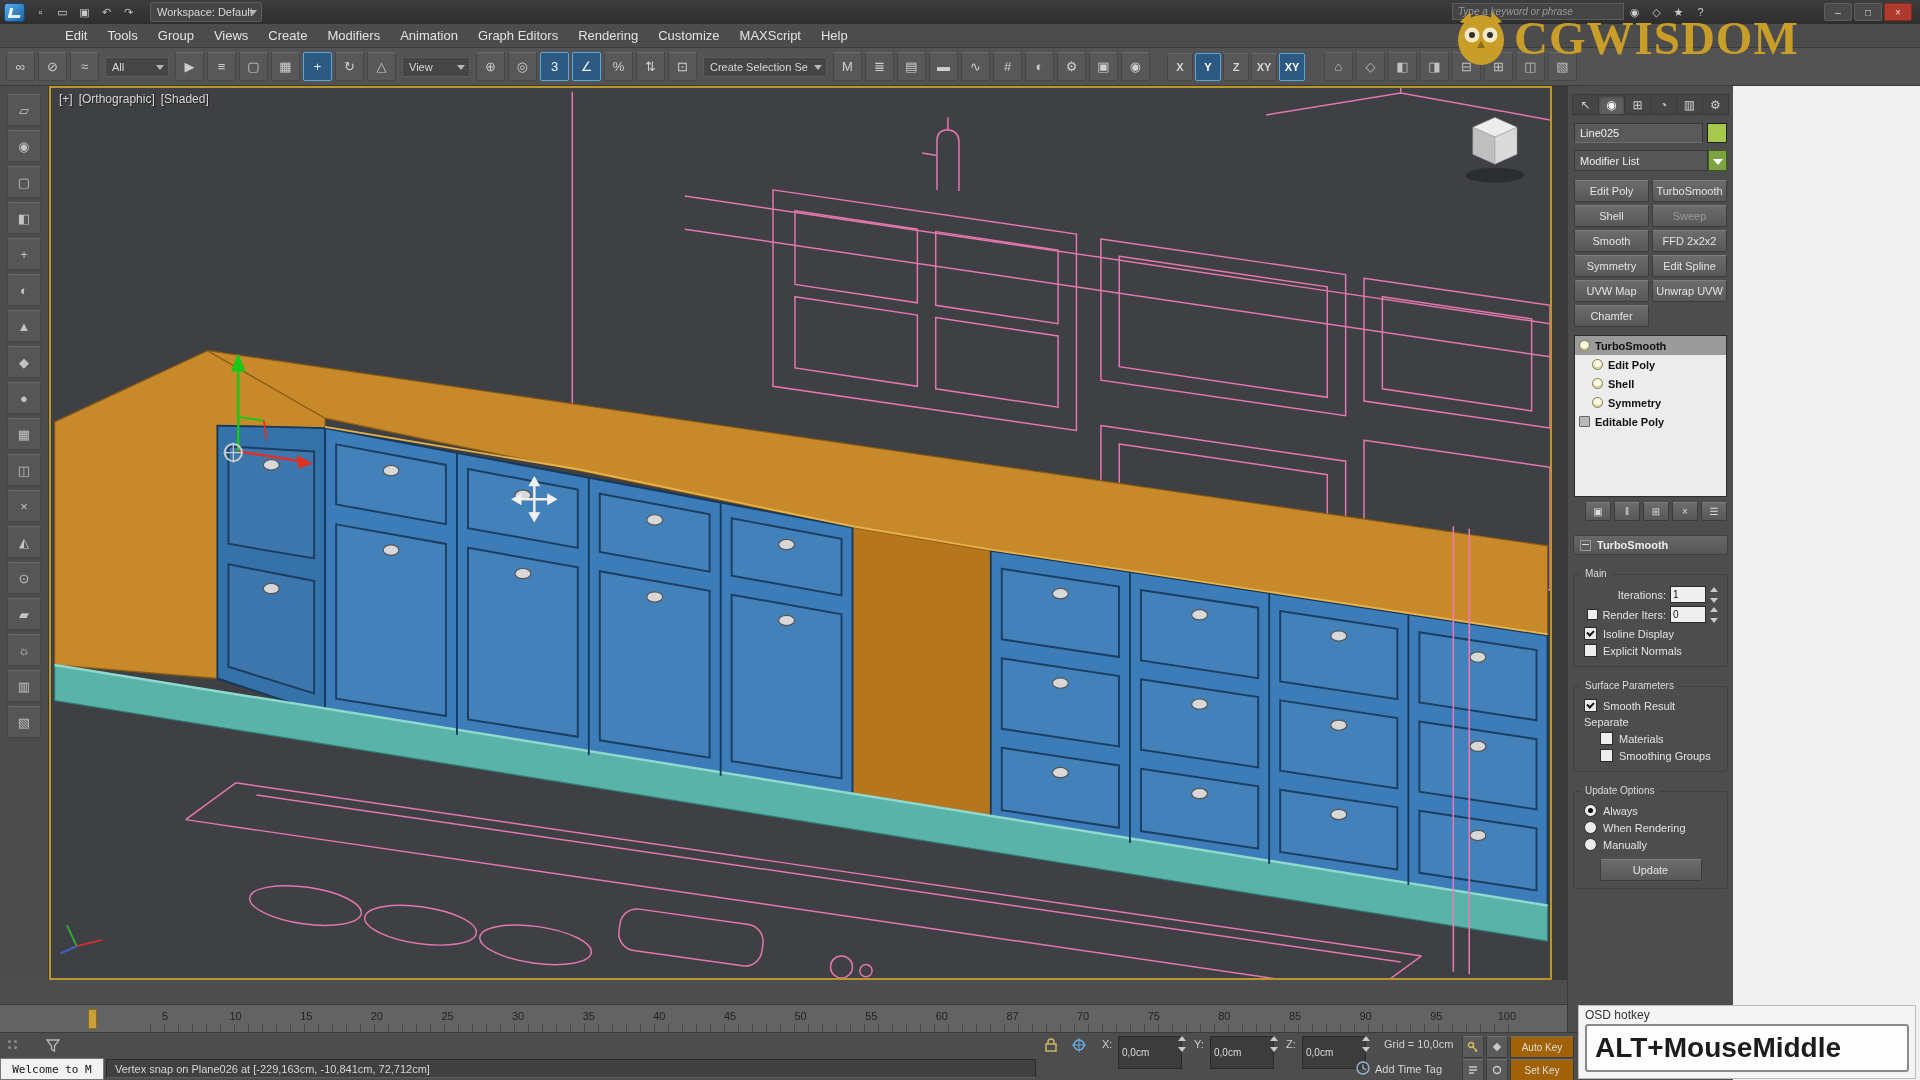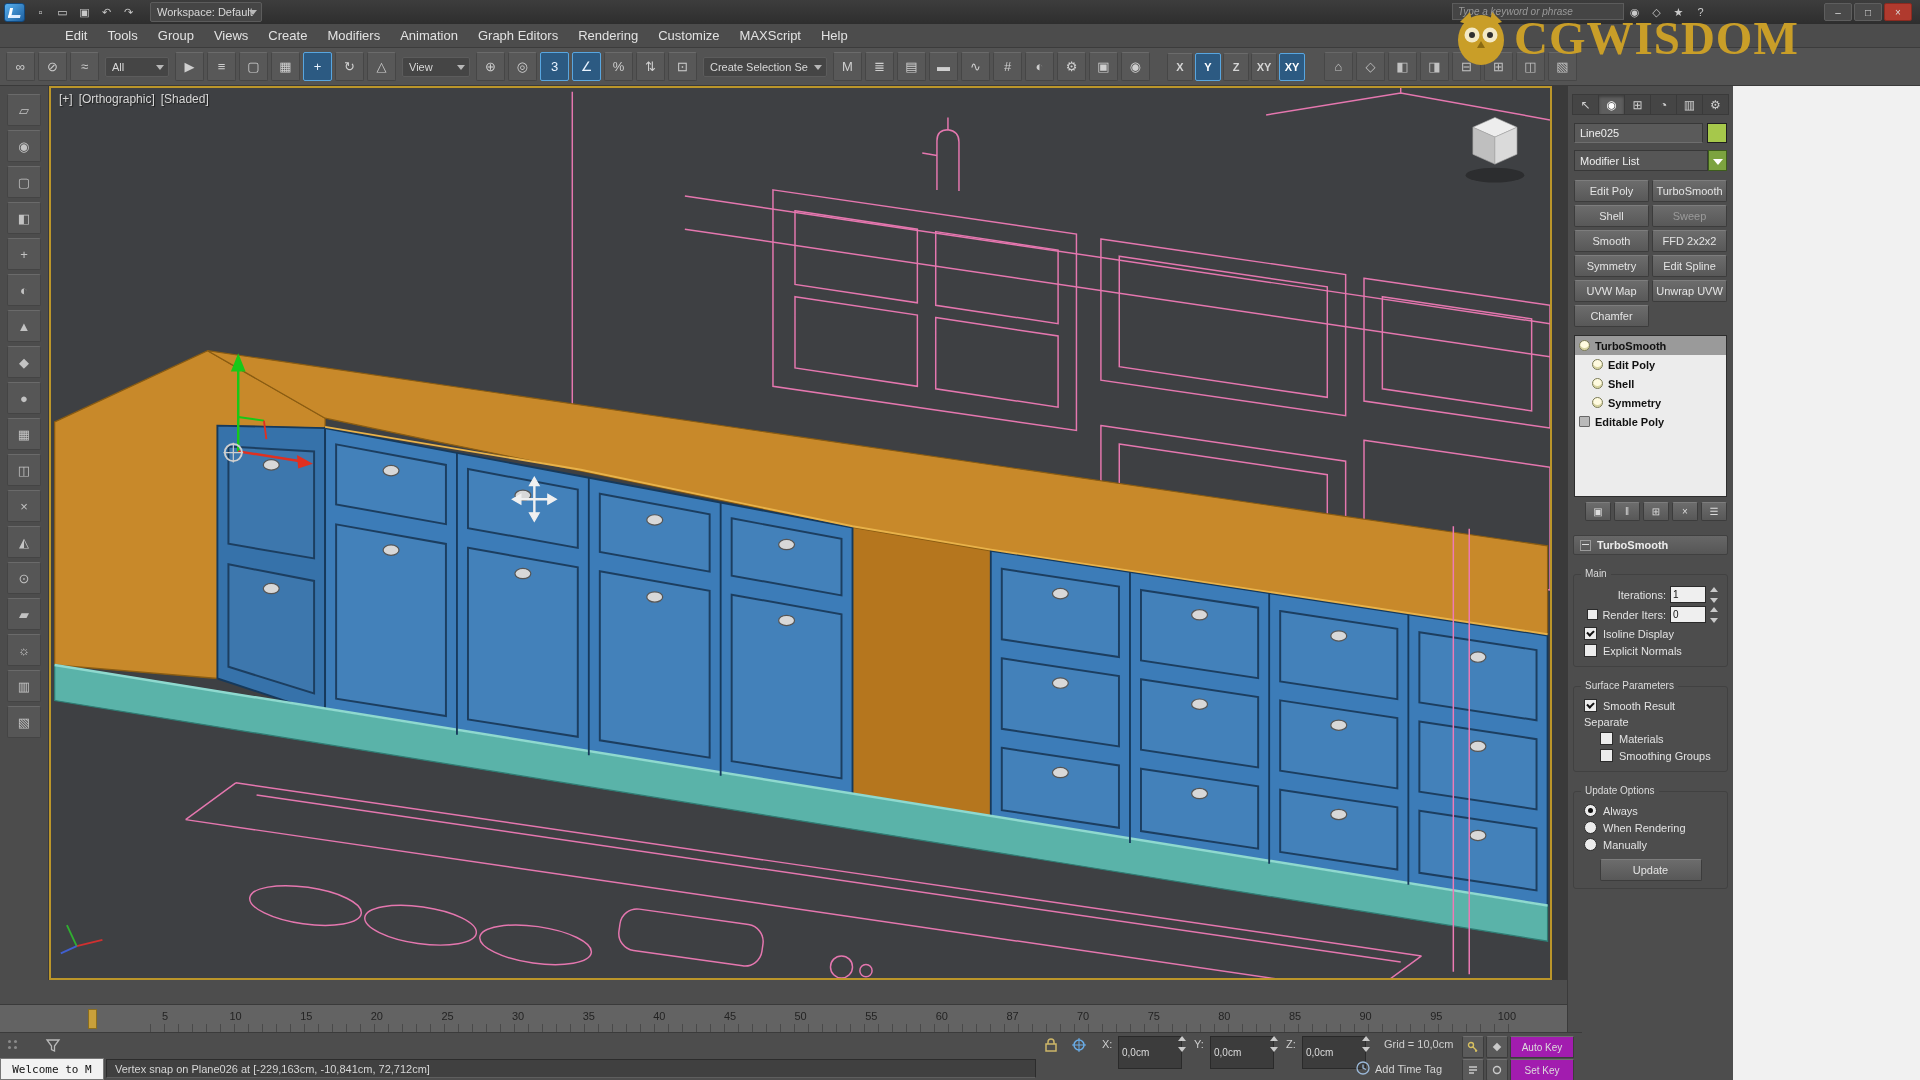--- a/index.html
+++ b/index.html
@@ -132,21 +132,21 @@
   .rmarks{position:absolute;left:150px;top:19px;width:1372px;height:8px;
     background:repeating-linear-gradient(to right,#494949 0 1px,transparent 1px 14px);}
   
   #statusbar{position:absolute;left:0;top:1032px;width:1582px;height:48px;background:#4d4d4d;border-top:1px solid #3b3b3b;}
   .statfield{position:absolute;height:19px;background:#404040;border:1px solid #2c2c2c;border-bottom-color:#5e5e5e;
     color:#d6d6d6;font-size:11px;display:flex;align-items:center;padding:0 8px;box-sizing:border-box;}
   .slabel{position:absolute;color:#cfcfcf;font-size:11px;top:5px;}
   .coord{position:absolute;top:3px;width:56px;height:15px;background:#3c3c3c;border:1px solid #2a2a2a;
     color:#ddd;font-size:10px;padding:8px 3px;}
   .cspin{position:absolute;top:3px;}
-  .skbtn{position:absolute;width:62px;height:20px;background:#a21caf;border:1px solid #3c3c3c;border-top-color:#707070;
+  .skbtn{position:absolute;width:62px;height:20px;background:#a16207;border:1px solid #3c3c3c;border-top-color:#707070;
     color:#ddd;font-size:10px;display:flex;align-items:center;justify-content:center;border-radius:0;}
   .keybtn{position:absolute;width:20px;height:20px;background:#5a5a5a;border:1px solid #3c3c3c;border-top-color:#707070;
     border-radius:2px;display:flex;align-items:center;justify-content:center;}
   #welcome{position:absolute;left:0;top:25px;width:104px;height:22px;background:#f2f2f2;border:1px solid #777;
     color:#111;font-family:"DejaVu Sans Mono",monospace;font-size:11px;display:flex;align-items:center;justify-content:center;box-sizing:border-box;}
   .grip{position:absolute;left:8px;top:7px;width:3px;height:3px;border-radius:50%;background:#8a8a8a;
     box-shadow:0 6px 0 #8a8a8a,6px 0 0 #8a8a8a,6px 6px 0 #8a8a8a;}
   .addtag{position:absolute;left:1375px;top:30px;color:#d5d5d5;font-size:11px;}
   
   #osd{position:absolute;left:1578px;top:1005px;width:338px;height:74px;background:#f4f4f4;
@@ -694,20 +694,24 @@
         </svg>
     </div>
     <div class="keybtn" style="left:1486px;top:26px">
       <svg width="12" height="12">
           <circle cx="6" cy="6" r="3.5" fill="none" stroke="#c9c9c9" stroke-width="1.4"></circle>
         </svg>
     </div>
     <div class="skbtn" style="left:1510px;top:26px">Set Key</div>
   </div>
 
+  <div id="osd">
+    <div class="osdlabel">OSD hotkey</div>
+    <div class="osdbox">ALT+MouseMiddle</div>
+  </div>
 
   <div id="watermark">
     <svg width="66" height="60" viewBox="0 0 66 60">
       <polygon points="12,14 22,4 25,18" fill="#c99e28"></polygon>
       <polygon points="54,14 44,4 41,18" fill="#c99e28"></polygon>
       <ellipse cx="33" cy="32" rx="23" ry="25" fill="#c99e28"></ellipse>
       <circle cx="24" cy="27" r="7.5" fill="#f3e9c6"></circle>
       <circle cx="42" cy="27" r="7.5" fill="#f3e9c6"></circle>
       <circle cx="24" cy="27" r="3" fill="#2f2f2f"></circle>
       <circle cx="42" cy="27" r="3" fill="#2f2f2f"></circle>

